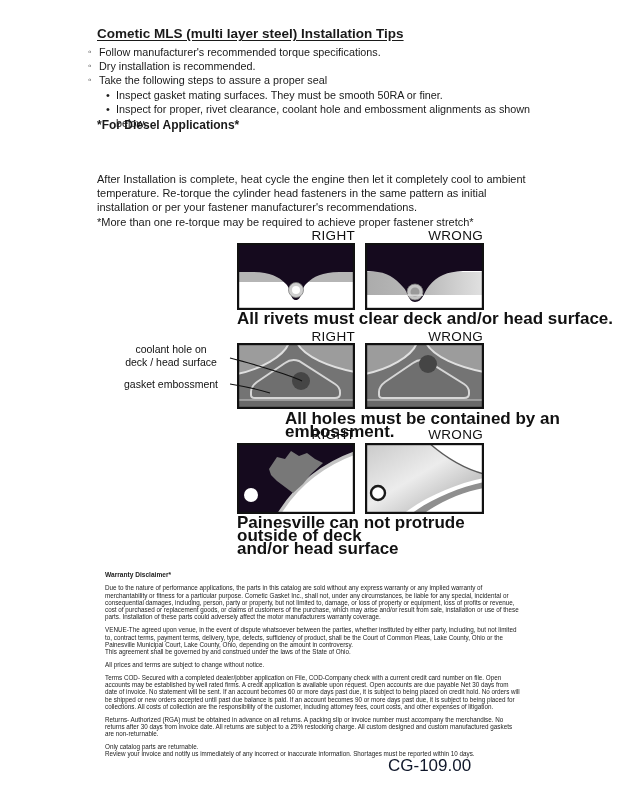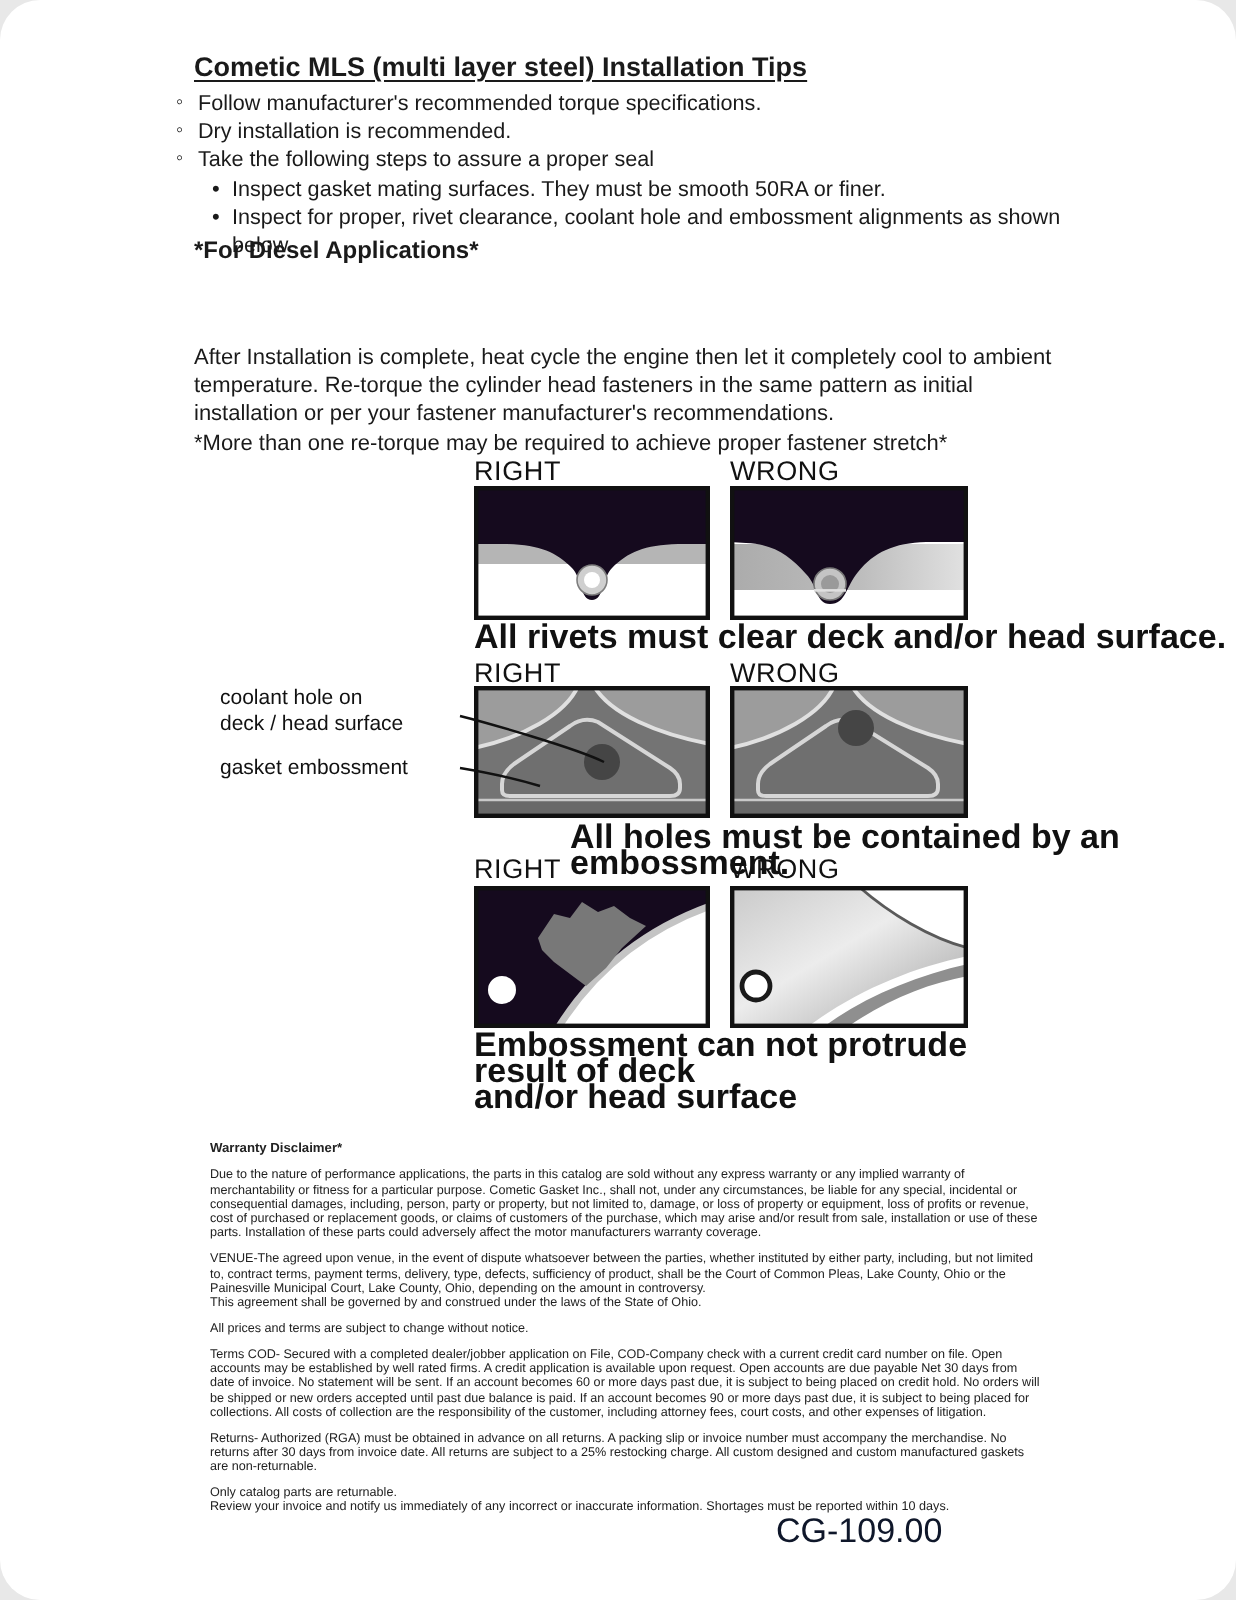--- a/index.html
+++ b/index.html
@@ -1,19 +1,19 @@
 <!DOCTYPE html>
 <html><head>
 <meta charset="utf-8">
 <style>
   html,body { margin:0; padding:0; background:#e8e8e8; }
   .page {
     position:relative; width:618px; height:800px; margin:0 auto;
     background:#ffffff; overflow:hidden;
-    font-family:"Liberation Sans", sans-serif; color:#1a1a1a;border-radius:20px;
+    font-family:"Liberation Sans", sans-serif; color:#1a1a1a;
     -webkit-font-smoothing:antialiased;
   }
   .abs { position:absolute; }
 
   
   .title {
     left:97px; top:26px; font-size:13.5px; font-weight:700;
     text-decoration:underline; text-underline-offset:2px;
   }
   .bullets { left:88px; top:45px; width:460px; font-size:10.8px; line-height:14.2px; }
@@ -22,25 +22,25 @@
   .sb-line { position:relative; padding-left:28px; }
   .sb-line::before { content:"•"; position:absolute; left:18px; top:0; font-size:11px; }
 
   .diesel-head { left:97px; top:118px; font-size:12px; font-weight:700; }
   .para { left:97px; width:438px; font-size:11px; line-height:13.8px; }
   .p1 { top:134px; }
   .p2 { top:173px; }
   .note { top:216px; font-size:11px; }
 
   
-  .fig-label { width:118px; text-align:left; font-size:13.5px; letter-spacing:0.3px; color:#111; }
+  .fig-label { width:118px; text-align:right; font-size:13.5px; letter-spacing:0.3px; color:#111; }
   .fig-box { line-height:0; }
   .fig-caption { font-size:17px; font-weight:700; line-height:13px; color:#111; }
 
-  .lbl-block { text-align:left; font-size:10.5px; line-height:12.5px; color:#111; }
+  .lbl-block { text-align:center; font-size:10.5px; line-height:12.5px; color:#111; }
   .leader-svg { z-index:5; pointer-events:none; }
 
   
   .warranty { left:105px; top:571px; width:417px; font-size:6.3px; line-height:7.3px; color:#222; }
   .warranty .w-head { font-weight:700; font-size:6.6px; margin-bottom:6px; }
   .warranty .w-para { margin-bottom:5.5px; }
   .warranty .w-tight { margin-bottom:0; }
 
   .footer-code { left:388px; top:756px; font-size:17px; color:#0f172a; }
 </style>
@@ -168,21 +168,21 @@
       <rect x="0" y="0" width="119" height="71" fill="#ffffff"></rect>
       <path d="M0,0 L64,0 C80,14 100,26 119,31 L119,35 C90,41 62,53 38,71 L0,71 Z" fill="url(#g3w)"></path>
       <path d="M119,39 C92,45 66,56 46,71 L58,71 C78,57 98,49 119,45 Z" fill="#8f8f8f"></path>
       <path d="M64,0 C80,14 100,26 119,31" fill="none" stroke="#5a5a5a" stroke-width="1.4"></path>
       <circle cx="13" cy="50" r="7" fill="#ffffff" stroke="#1a1a1a" stroke-width="2.4"></circle>
       <rect x="1.1" y="1.1" width="116.8" height="68.8" fill="none" stroke="#111111" stroke-width="2.2"></rect>
     </svg>
   </div>
 
   <div class="abs fig-caption" style="left:237px; top:516px; width:260px;">
-    <div>Embossment can not protrude result of deck</div>
+    <div>Painesville can not protrude outside of deck</div>
     <div>and/or head surface</div>
   </div>
 
   <div class="abs warranty">
     <div class="w-head">Warranty Disclaimer*</div>
     <div class="w-para">Due to the nature of performance applications, the parts in this catalog are sold without any express warranty or any implied warranty of merchantability or fitness for a particular purpose.  Cometic Gasket Inc., shall not, under any circumstances, be liable for any special, incidental or consequential damages, including, person, party or property, but not limited to, damage, or loss of property or equipment, loss of profits or revenue, cost of purchased or replacement goods, or claims of customers of the purchase, which may arise and/or result from sale, installation or use of these parts.  Installation of these parts could adversely affect the motor manufacturers warranty coverage.</div>
     <div class="w-tight">VENUE-The agreed upon venue, in the event of dispute whatsoever between the parties, whether instituted by either party, including, but not limited to, contract terms, payment terms, delivery, type, defects, sufficiency of product, shall be the Court of Common Pleas, Lake County, Ohio or the Painesville Municipal Court, Lake County, Ohio, depending on the amount in controversy.</div>
     <div class="w-para">This agreement shall be governed by and construed under the laws of the State of Ohio.</div>
     <div class="w-para">All prices and terms are subject to change without notice.</div>
     <div class="w-para">Terms COD- Secured with a completed dealer/jobber application on File, COD-Company check with a current credit card number on file.  Open accounts may be established by well rated firms.  A credit application is available upon request.  Open accounts are due payable Net 30 days from date of invoice.  No statement will be sent.  If an account becomes 60 or more days past due, it is subject to being placed on credit hold.  No orders will be shipped or new orders accepted until past due balance is paid.  If an account becomes 90 or more days past due, it is subject to being placed for collections.  All costs of collection are the responsibility of the customer, including attorney fees, court costs, and other expenses of litigation.</div>

